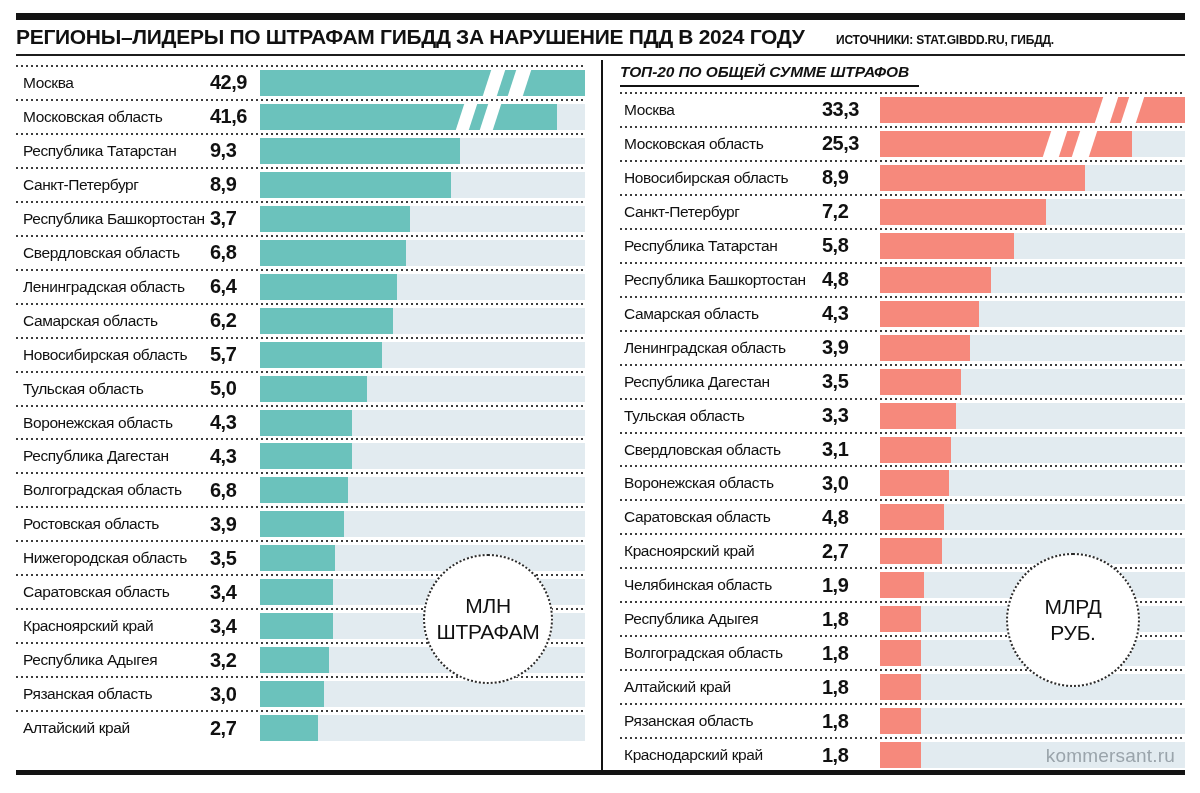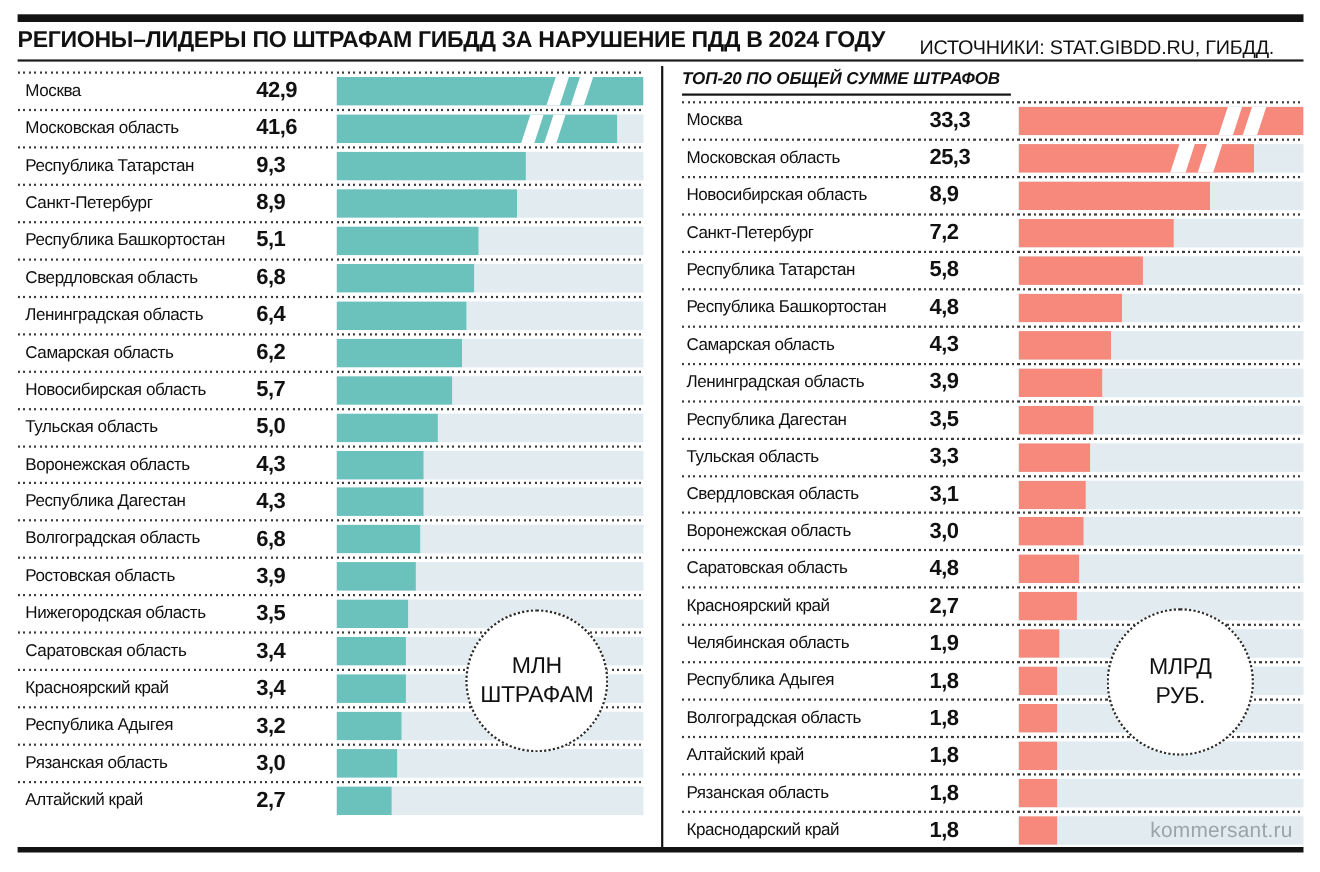--- a/index.html
+++ b/index.html
@@ -2,35 +2,35 @@
 <html><head>
 <meta charset="utf-8">
 <style>
   html,body{margin:0;padding:0;background:#fff;}
   .page{position:relative;width:1200px;height:793px;background:#fff;overflow:hidden;
         font-family:"Liberation Sans","DejaVu Sans",sans-serif;color:#111;}
 
   .topbar{position:absolute;left:16px;width:1169px;top:13px;height:7px;background:#131313;}
   .page-title{position:absolute;left:16px;top:25px;margin:0;font-size:21px;font-weight:bold;
         letter-spacing:-0.3px;white-space:nowrap;}
-  .sources{position:absolute;left:836px;top:33px;font-size:18px;font-weight:normal;
+  .sources{position:absolute;left:836px;top:33px;font-size:12px;font-weight:bold;
         letter-spacing:-0.2px;white-space:nowrap;}
   .hrule{position:absolute;left:16px;width:1169px;top:54px;height:2px;background:#1c1c1c;}
   .vdivider{position:absolute;left:601px;top:60px;width:2px;height:710px;background:#131313;}
   .bottombar{position:absolute;left:16px;width:1169px;top:770px;height:5px;background:#131313;}
 
   .panel{position:absolute;top:60px;}
   .panel.left{left:16px;width:569px;}
   .panel.right{left:620px;width:565px;}
   .subtitle{display:inline-block;margin:3px 0 0 0;font-style:italic;font-weight:bold;
         font-size:15.5px;letter-spacing:-0.1px;border-bottom:2px solid #131313;
         padding:0 10px 4px 0;white-space:nowrap;}
   .rows{margin-top:6px;height:679px;display:flex;flex-direction:column;}
 
-  .row{flex:1;position:relative;display:flex;align-items:center;gap:23px;}
+  .row{flex:1;position:relative;display:flex;align-items:center;}
   .row::before{content:"";position:absolute;left:0;right:0;top:-1px;height:2px;
         background:repeating-linear-gradient(90deg,#3c3c3c 0 2px,transparent 2px 5px);}
   .rname{width:194px;padding-left:7px;box-sizing:border-box;font-size:15.5px;
         letter-spacing:-0.4px;white-space:nowrap;color:#101010;}
   .panel.right .rname{width:202px;padding-left:4px;}
   .rval{width:50px;box-sizing:border-box;font-size:20px;font-weight:bold;letter-spacing:-0.5px;}
   .panel.right .rval{width:58px;}
   .rtrack{flex:1;height:26px;position:relative;overflow:hidden;}
   .rfill{position:absolute;left:0;top:0;bottom:0;}
   .rbreak{position:absolute;top:0;bottom:0;background:#fff;transform:skewX(-18deg);
@@ -87,21 +87,21 @@
         </div>
         <div class="row">
           <div class="rname">Санкт-Петербург</div>
           <div class="rval">8,9</div>
           <div class="rtrack" style="background: rgb(226, 235, 240);">
             <div class="rfill" style="background: rgb(107, 194, 188); width: 58.829%;"></div>
           </div>
         </div>
         <div class="row">
           <div class="rname">Республика Башкортостан</div>
-          <div class="rval">5,1</div>
+          <div class="rval">3,7</div>
           <div class="rtrack" style="background: rgb(226, 235, 240);">
             <div class="rfill" style="background: rgb(107, 194, 188); width: 46.27%;"></div>
           </div>
         </div>
         <div class="row">
           <div class="rname">Свердловская область</div>
           <div class="rval">6,8</div>
           <div class="rtrack" style="background: rgb(226, 235, 240);">
             <div class="rfill" style="background: rgb(107, 194, 188); width: 44.948%;"></div>
           </div>

